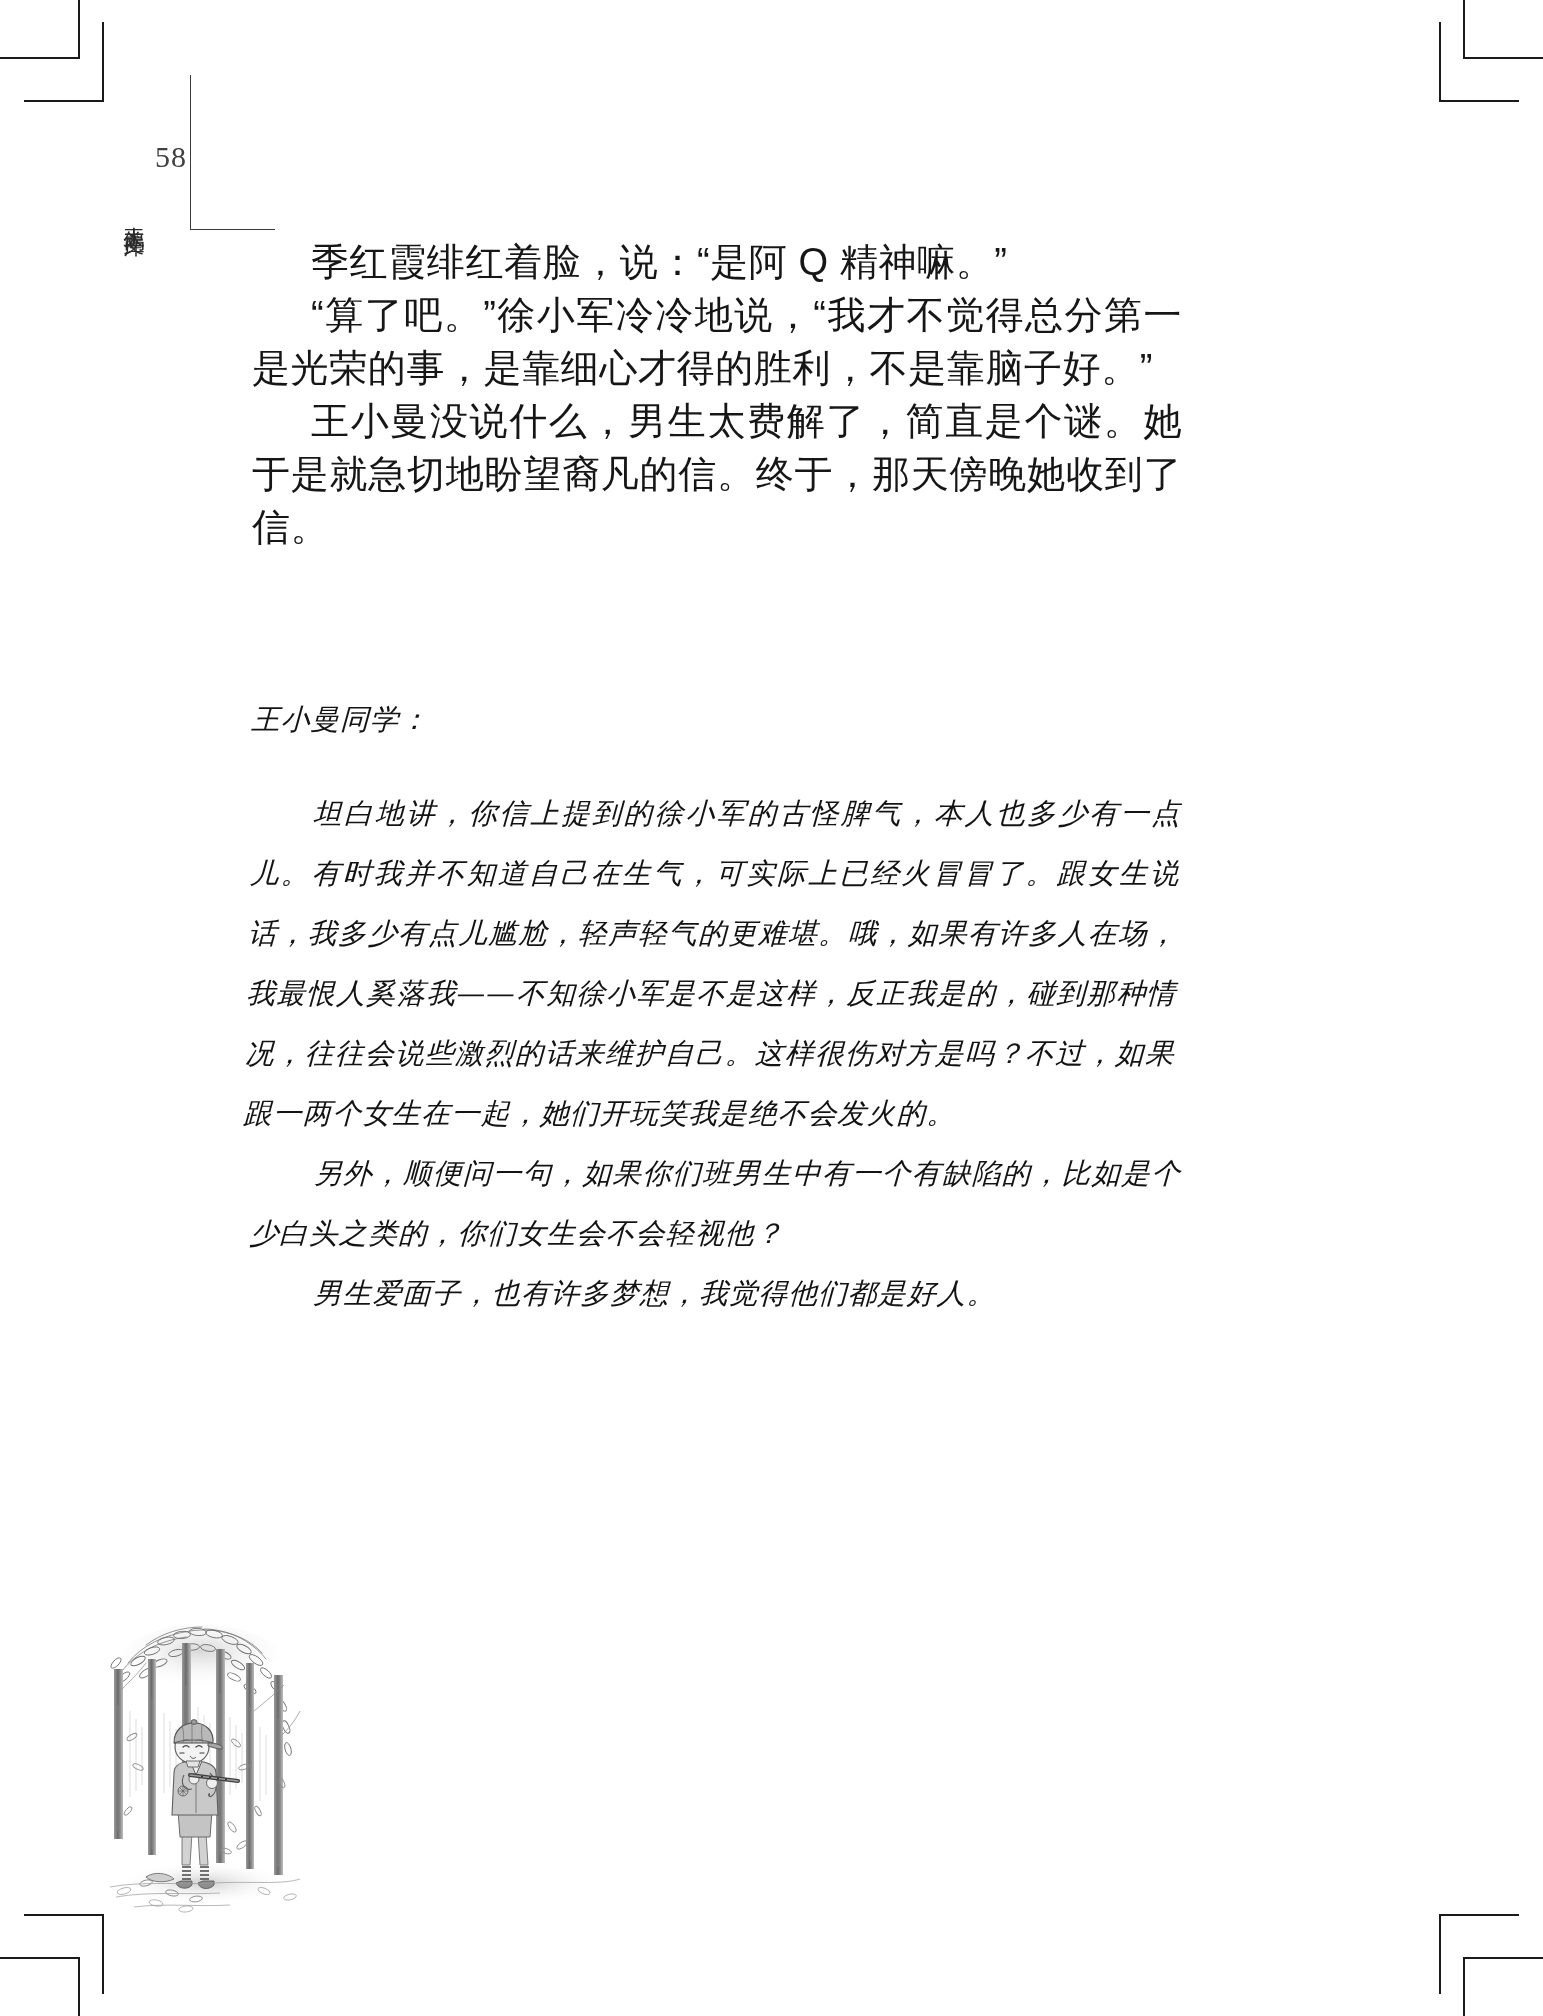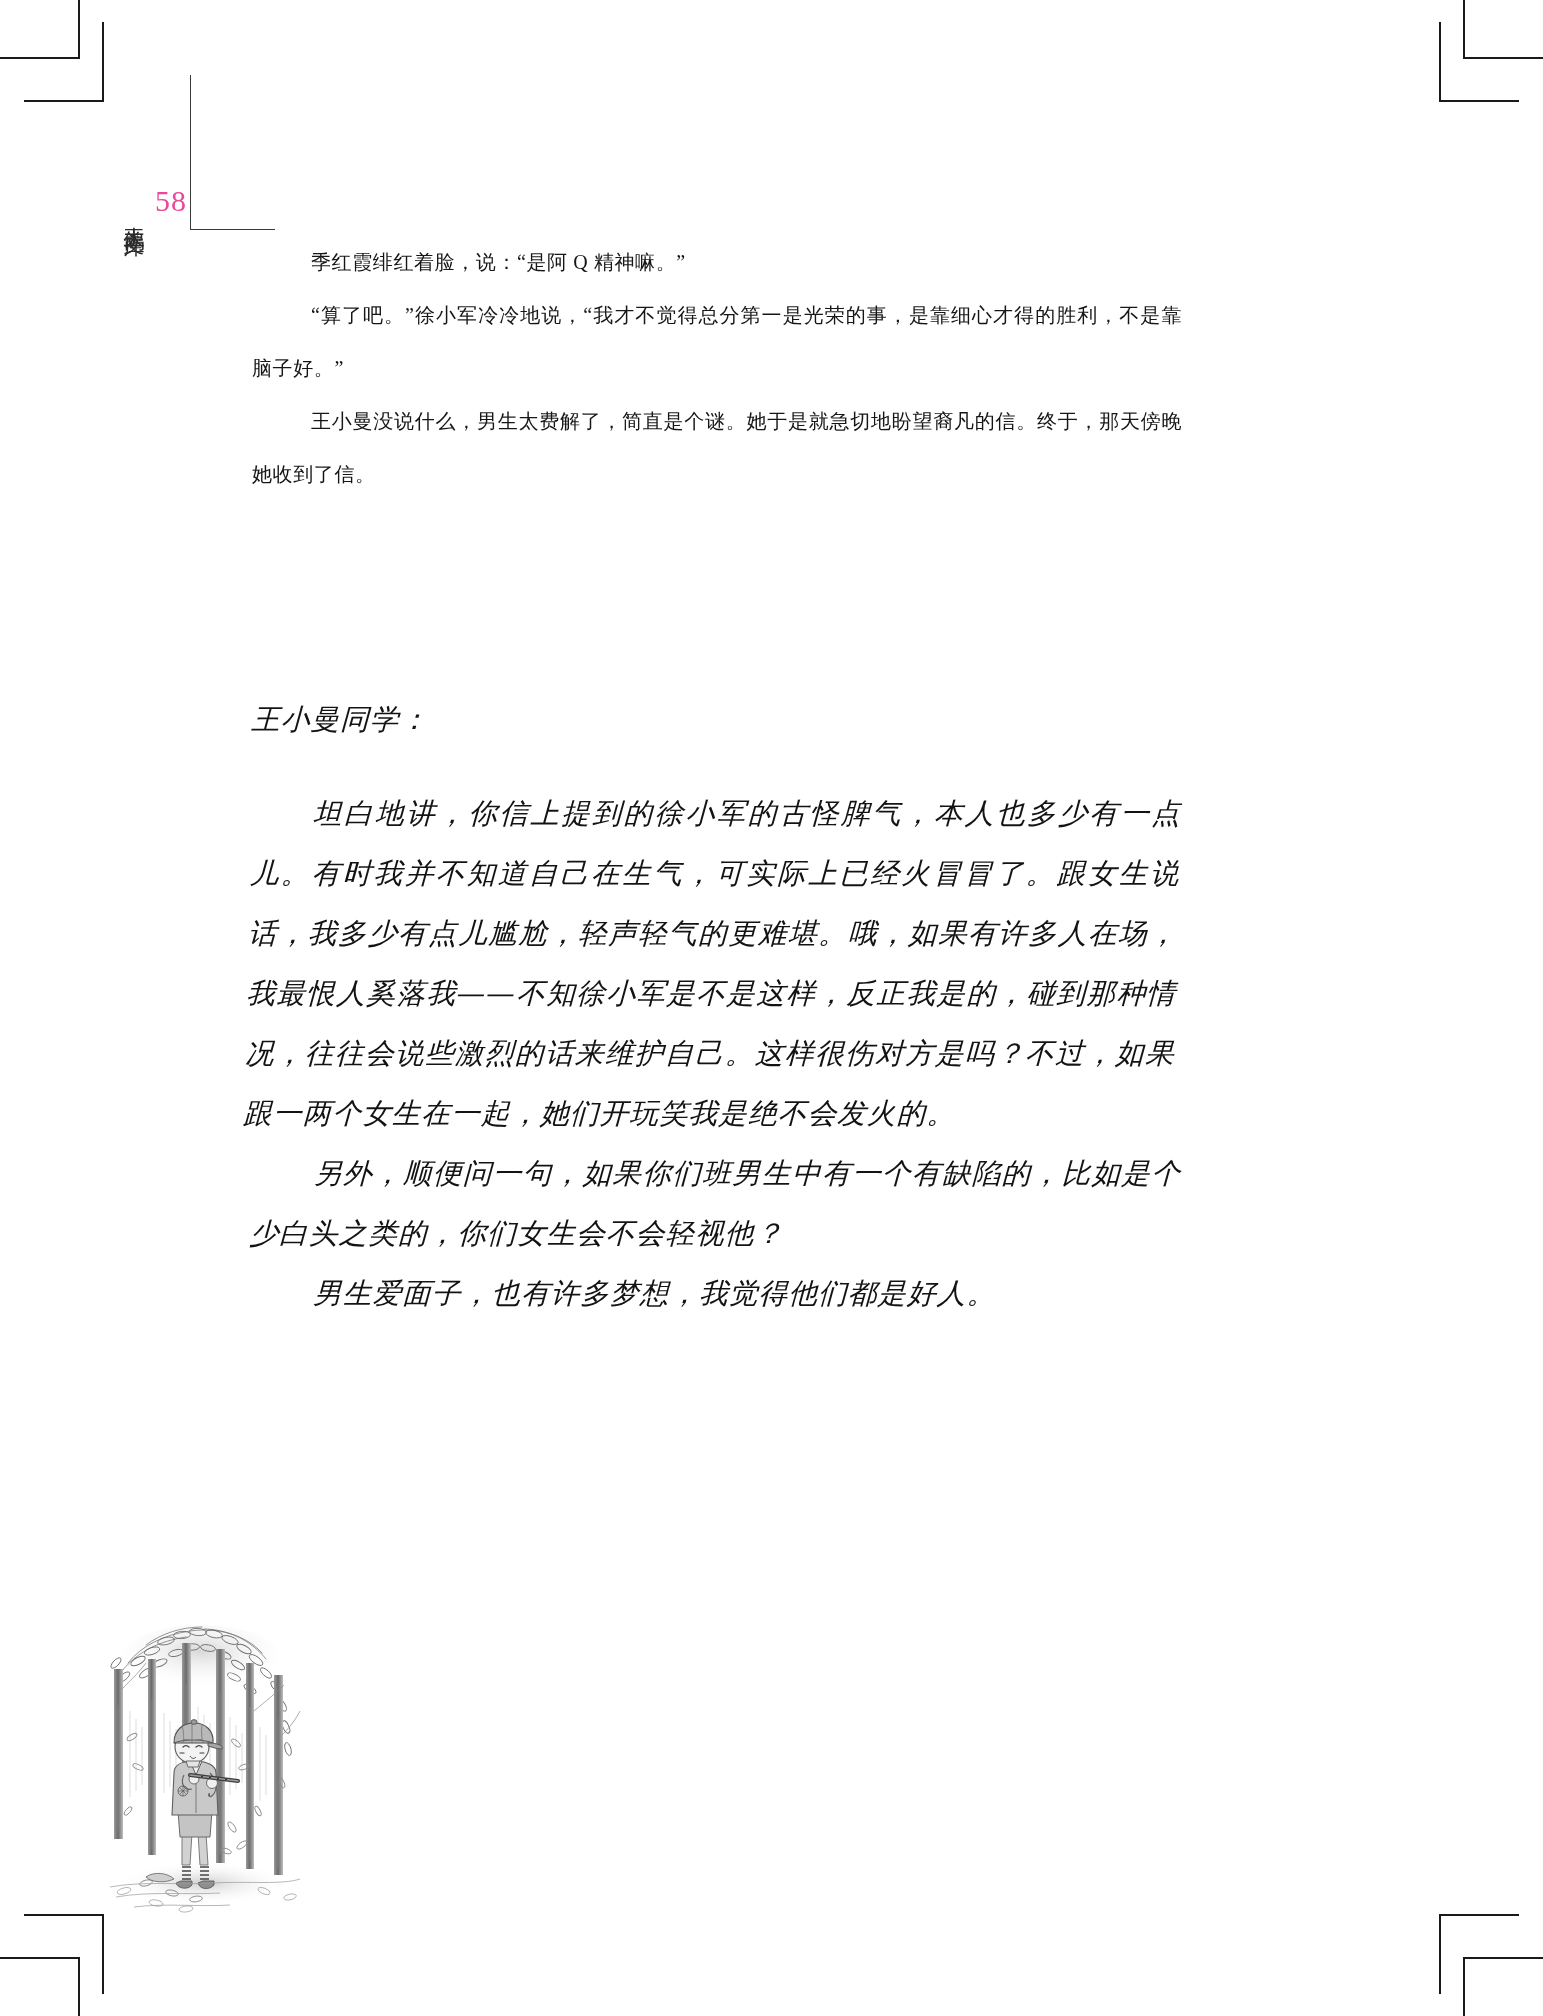--- a/index.html
+++ b/index.html
@@ -46,23 +46,22 @@
   .trim-tl { left: 190px;  top: 75px;   width: 0px;   height: 155px; border-left: 1px solid #3a3a3a; }
   .trim-tl2{ left: 190px;  top: 229px;  width: 85px;  height: 0px;   border-top: 1px solid #3a3a3a; }
 
   
   .folio {
     position: absolute;
     left: 155px;
     top: 140px;
     font-family: "Liberation Serif", serif;
     font-size: 30px;
-    color: #ec4899;
+    color: #404040;
     letter-spacing: 1px;
-    margin-top: 44px;
   }
   .series-label {
     position: absolute;
     left: 112px;
     top: 210px;
     width: 34px;
     font-family: "DejaVu Sans", sans-serif;
     font-size: 21px;
     line-height: 24px;
     color: #2a2a2a;
@@ -76,22 +75,22 @@
     position: absolute;
     left: 252px;
     top: 236px;
     width: 930px;
   }
   p {
     margin: 0;
     color: #161616;
   }
   .narrative p {
-    font-family: Liberation Serif, serif;
-    font-size: 20px;
+    font-family: Liberation Sans, sans-serif;
+    font-size: 38px;
     line-height: 53px;
     text-indent: 59px;
     letter-spacing: 0.6px;
     text-align: justify;
   }
   .narrative {
     margin-bottom: 0;
   }
 
   .letter {

